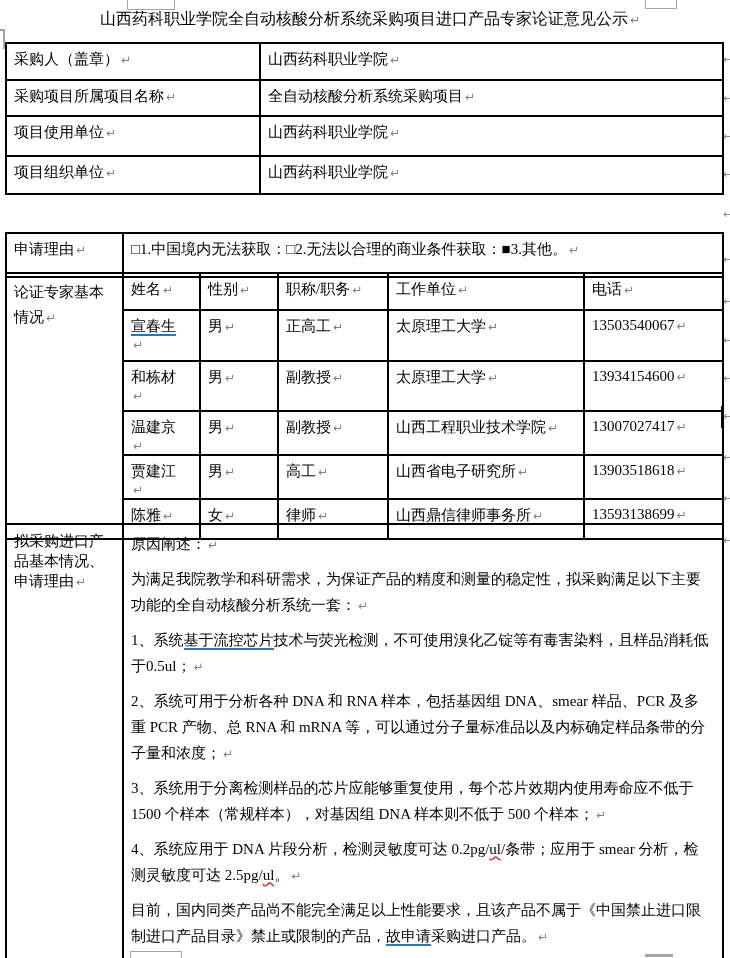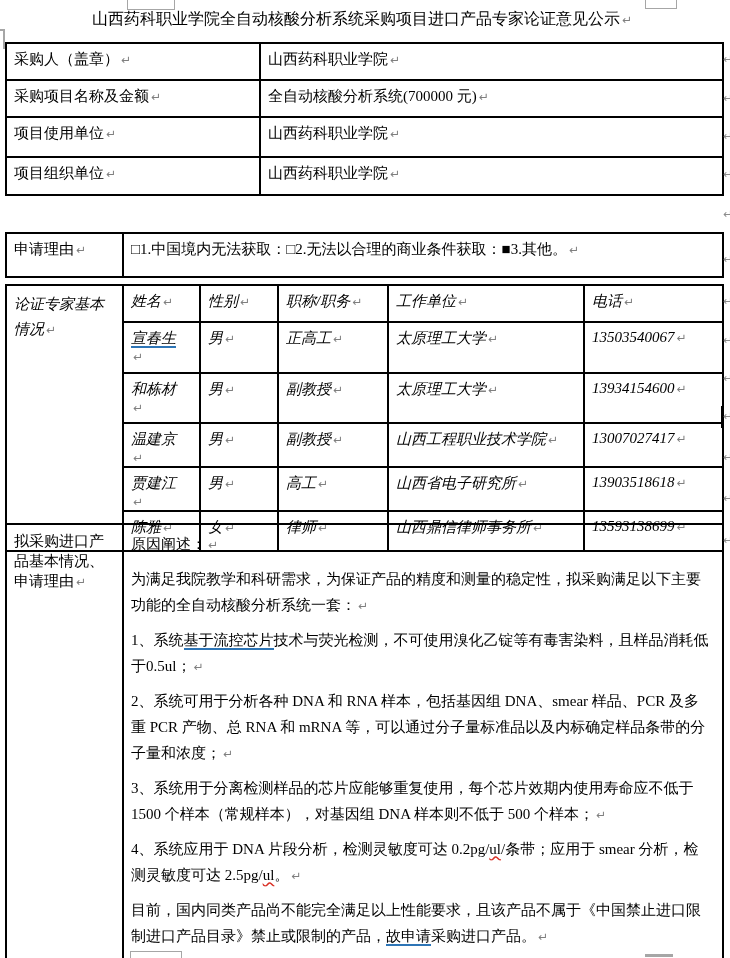--- a/index.html
+++ b/index.html
@@ -2,33 +2,33 @@
 <html><head>
 <meta charset="utf-8">
 <style>
   html,body{margin:0;padding:0;}
   body{
     width:730px;height:958px;background:#ffffff;color:#000;
     font-family:"Liberation Serif","DejaVu Serif",serif;
     position:relative;overflow:hidden;
   }
   .doc-title{
-    position:absolute;top:9px;left:4px;width:716px;text-align:center;
+    position:absolute;top:9px;left:12px;width:716px;text-align:center;
     font-size:16px;letter-spacing:0px;white-space:nowrap;
   }
   table.tbl{
     border-collapse:collapse;position:absolute;left:5px;table-layout:fixed;
   }
   table.tbl td{
     border:2px solid #000;vertical-align:top;padding:6px 12px 0 7px;
     font-size:15px;overflow:hidden;
   }
   .tbl-a{top:42px;width:717px;}
   .tbl-b{top:232px;width:717px;}
-  .tbl-c{top:284px;width:717px;font-style:italic;}
+  .tbl-c{top:272px;width:717px;}
   .tbl-d{top:523px;width:717px;}
   td.seclabel{vertical-align:middle;line-height:25px;}
   .tbl-d td.seclabel{line-height:20px;}
   .pmark{
     color:#7f7f7f;font-size:12px;margin-left:2px;
     font-family:"DejaVu Sans",sans-serif;
   }
   .bigcell p{margin:0 0 8px 0;line-height:26px;}
   .u-blue{border-bottom:2px solid #2e75b6;}
   .u-red{
@@ -58,23 +58,23 @@
 <table class="tbl tbl-a">
   <colgroup>
       <col style="width:254px">
       <col style="width:463px">
     </colgroup>
   <tbody>
       <tr style="height:37px">
     <td><span class="cell-text">采购人（盖章）</span><span class="pmark">↵</span></td>
     <td><span class="cell-text">山西药科职业学院</span><span class="pmark">↵</span></td>
   </tr>
-  <tr style="height:37px">
-    <td><span class="cell-text">采购项目名称及金额</span><span class="pmark">↵</span></td>
-    <td><span class="cell-text">全自动核酸分析系统(700000 元)</span><span class="pmark">↵</span></td>
+  <tr style="height:36px">
+    <td><span class="cell-text">采购项目所属项目名称</span><span class="pmark">↵</span></td>
+    <td><span class="cell-text">全自动核酸分析系统采购项目</span><span class="pmark">↵</span></td>
   </tr>
   <tr style="height:40px">
     <td><span class="cell-text">项目使用单位</span><span class="pmark">↵</span></td>
     <td><span class="cell-text">山西药科职业学院</span><span class="pmark">↵</span></td>
   </tr>
   <tr style="height:38px">
     <td><span class="cell-text">项目组织单位</span><span class="pmark">↵</span></td>
     <td><span class="cell-text">山西药科职业学院</span><span class="pmark">↵</span></td>
   </tr>
 </tbody>

